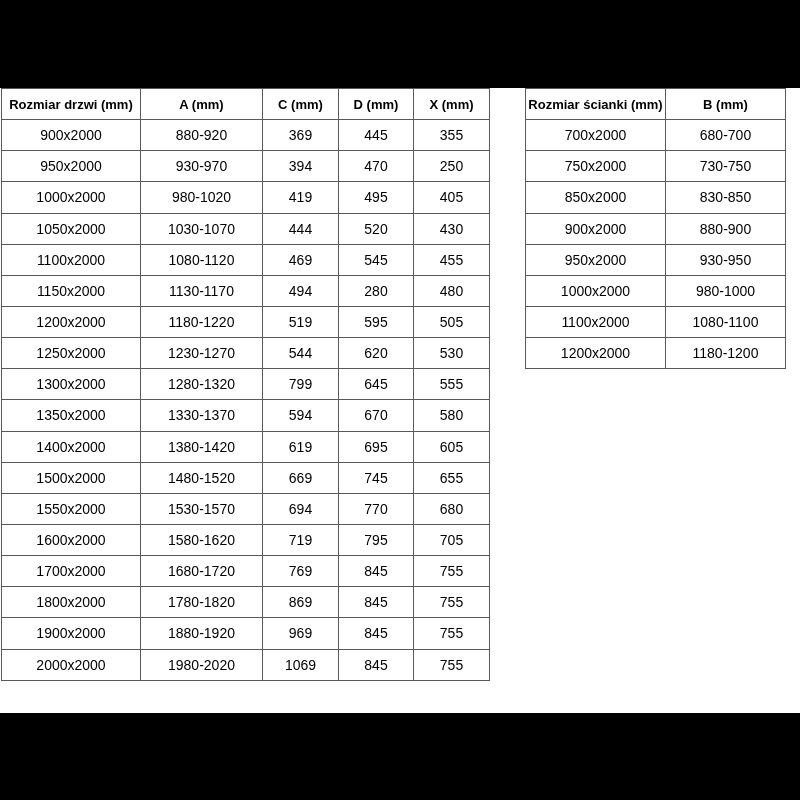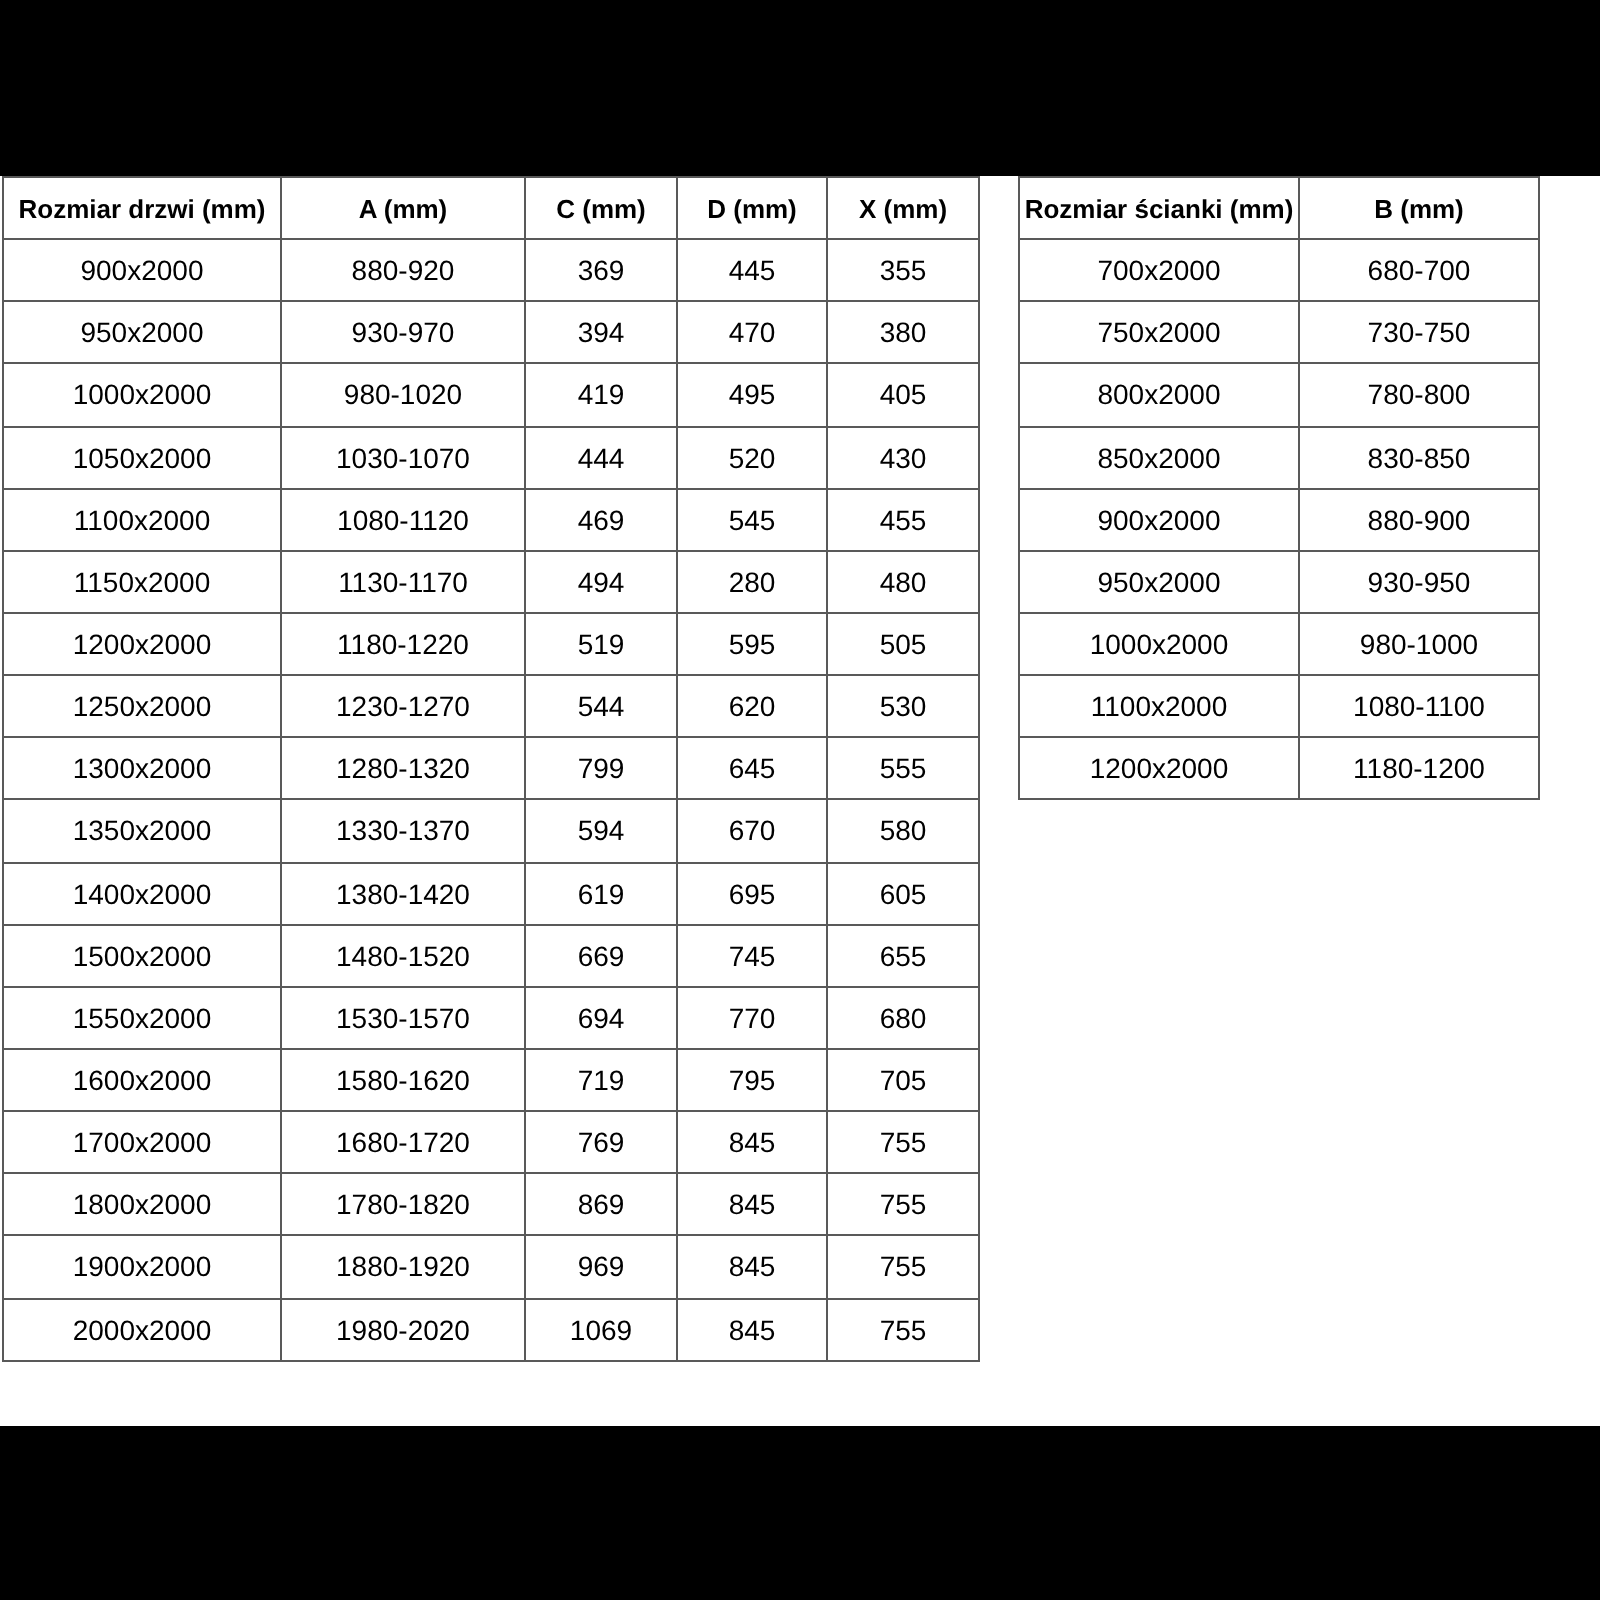--- a/index.html
+++ b/index.html
@@ -13,21 +13,21 @@
   .content-band {
     position:absolute; left:0; top:88px; width:800px; height:625px;
     background:var(--bg);
   }
   table.size-table {
     position:absolute; top:0;
     border-collapse:collapse; table-layout:fixed;
     background:var(--bg);
   }
   table.size-table.door { left:1px;  width:488px; }
-  table.size-table.wall { left:509px; width:260px; }
+  table.size-table.wall { left:525px; width:260px; }
   table.size-table tr { height:31.15px; }
   table.size-table th, table.size-table td {
     border:1px solid var(--border);
     padding:0 2px;
     text-align:center; vertical-align:middle;
     white-space:nowrap; overflow:hidden;
     color:var(--text);
   }
   table.size-table th { font-size:13px; font-weight:bold; }
   table.size-table td { font-size:14px; font-weight:normal; }
@@ -60,21 +60,21 @@
           <td>880-920</td>
           <td>369</td>
           <td>445</td>
           <td>355</td>
         </tr>
         <tr>
           <td>950x2000</td>
           <td>930-970</td>
           <td>394</td>
           <td>470</td>
-          <td>380</td>
+          <td>250</td>
         </tr>
         <tr>
           <td>1000x2000</td>
           <td>980-1020</td>
           <td>419</td>
           <td>495</td>
           <td>405</td>
         </tr>
         <tr>
           <td>1050x2000</td>
@@ -198,24 +198,20 @@
       <tbody>
         <tr>
           <td>700x2000</td>
           <td>680-700</td>
         </tr>
         <tr>
           <td>750x2000</td>
           <td>730-750</td>
         </tr>
         <tr>
-          <td>800x2000</td>
-          <td>780-800</td>
-        </tr>
-        <tr>
           <td>850x2000</td>
           <td>830-850</td>
         </tr>
         <tr>
           <td>900x2000</td>
           <td>880-900</td>
         </tr>
         <tr>
           <td>950x2000</td>
           <td>930-950</td>

